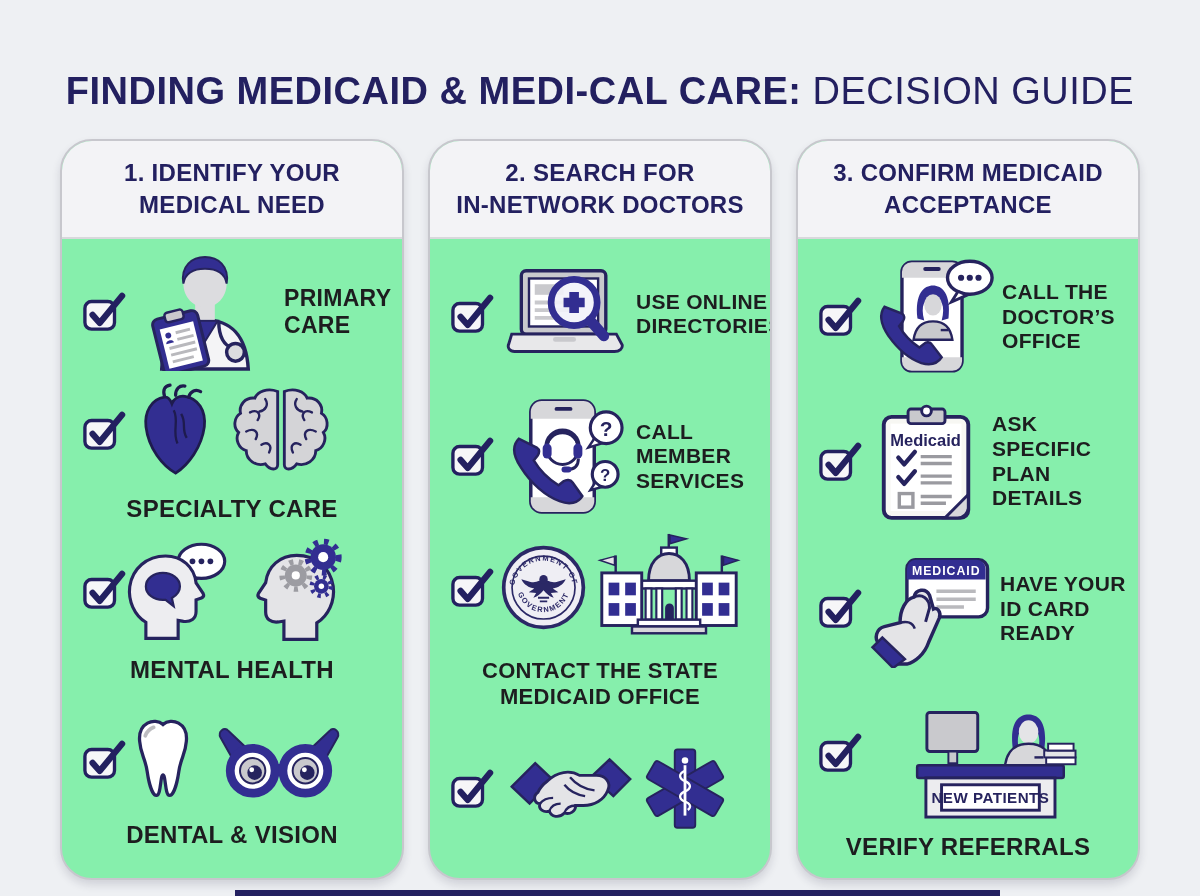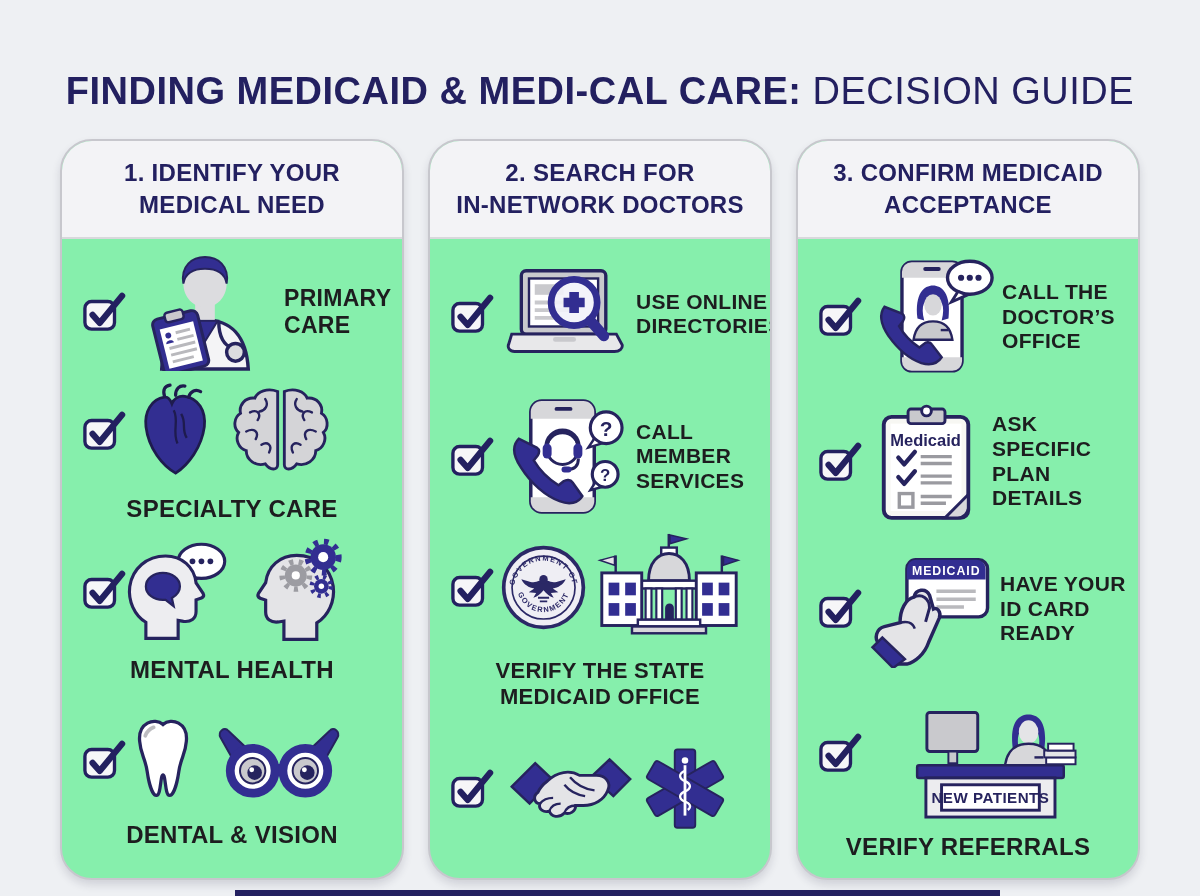--- a/index.html
+++ b/index.html
@@ -293,21 +293,21 @@
               <rect x="103" y="42" width="41" height="54" fill="#fff" stroke="#26235e" stroke-width="3"></rect>
               <rect x="109" y="52" width="11" height="13" fill="#322e91"></rect>
                 <rect x="126" y="52" width="11" height="13" fill="#322e91"></rect>
               <rect x="109" y="73" width="11" height="13" fill="#322e91"></rect>
                 <rect x="126" y="73" width="11" height="13" fill="#322e91"></rect>
               <rect x="43" y="90" width="64" height="7" fill="#fff" stroke="#26235e" stroke-width="2.5"></rect>
               <rect x="37" y="97" width="76" height="7" fill="#d7d7da" stroke="#26235e" stroke-width="2.5"></rect>
             </svg>
           </span>
         </div>
-        <div class="lbl center">VERIFY THE STATE
+        <div class="lbl center">CONTACT THE STATE
 MEDICAID OFFICE</div>
       </div>
 
       <div class="item below" style="flex-grow:155">
         <div class="iconrow">
           <svg class="cb abs" viewBox="0 0 46 44">
               <use href="#cbx"></use>
             </svg>
           <span class="art" style="margin-left:36px">
             <svg width="124" height="80" viewBox="0 0 130 85">

